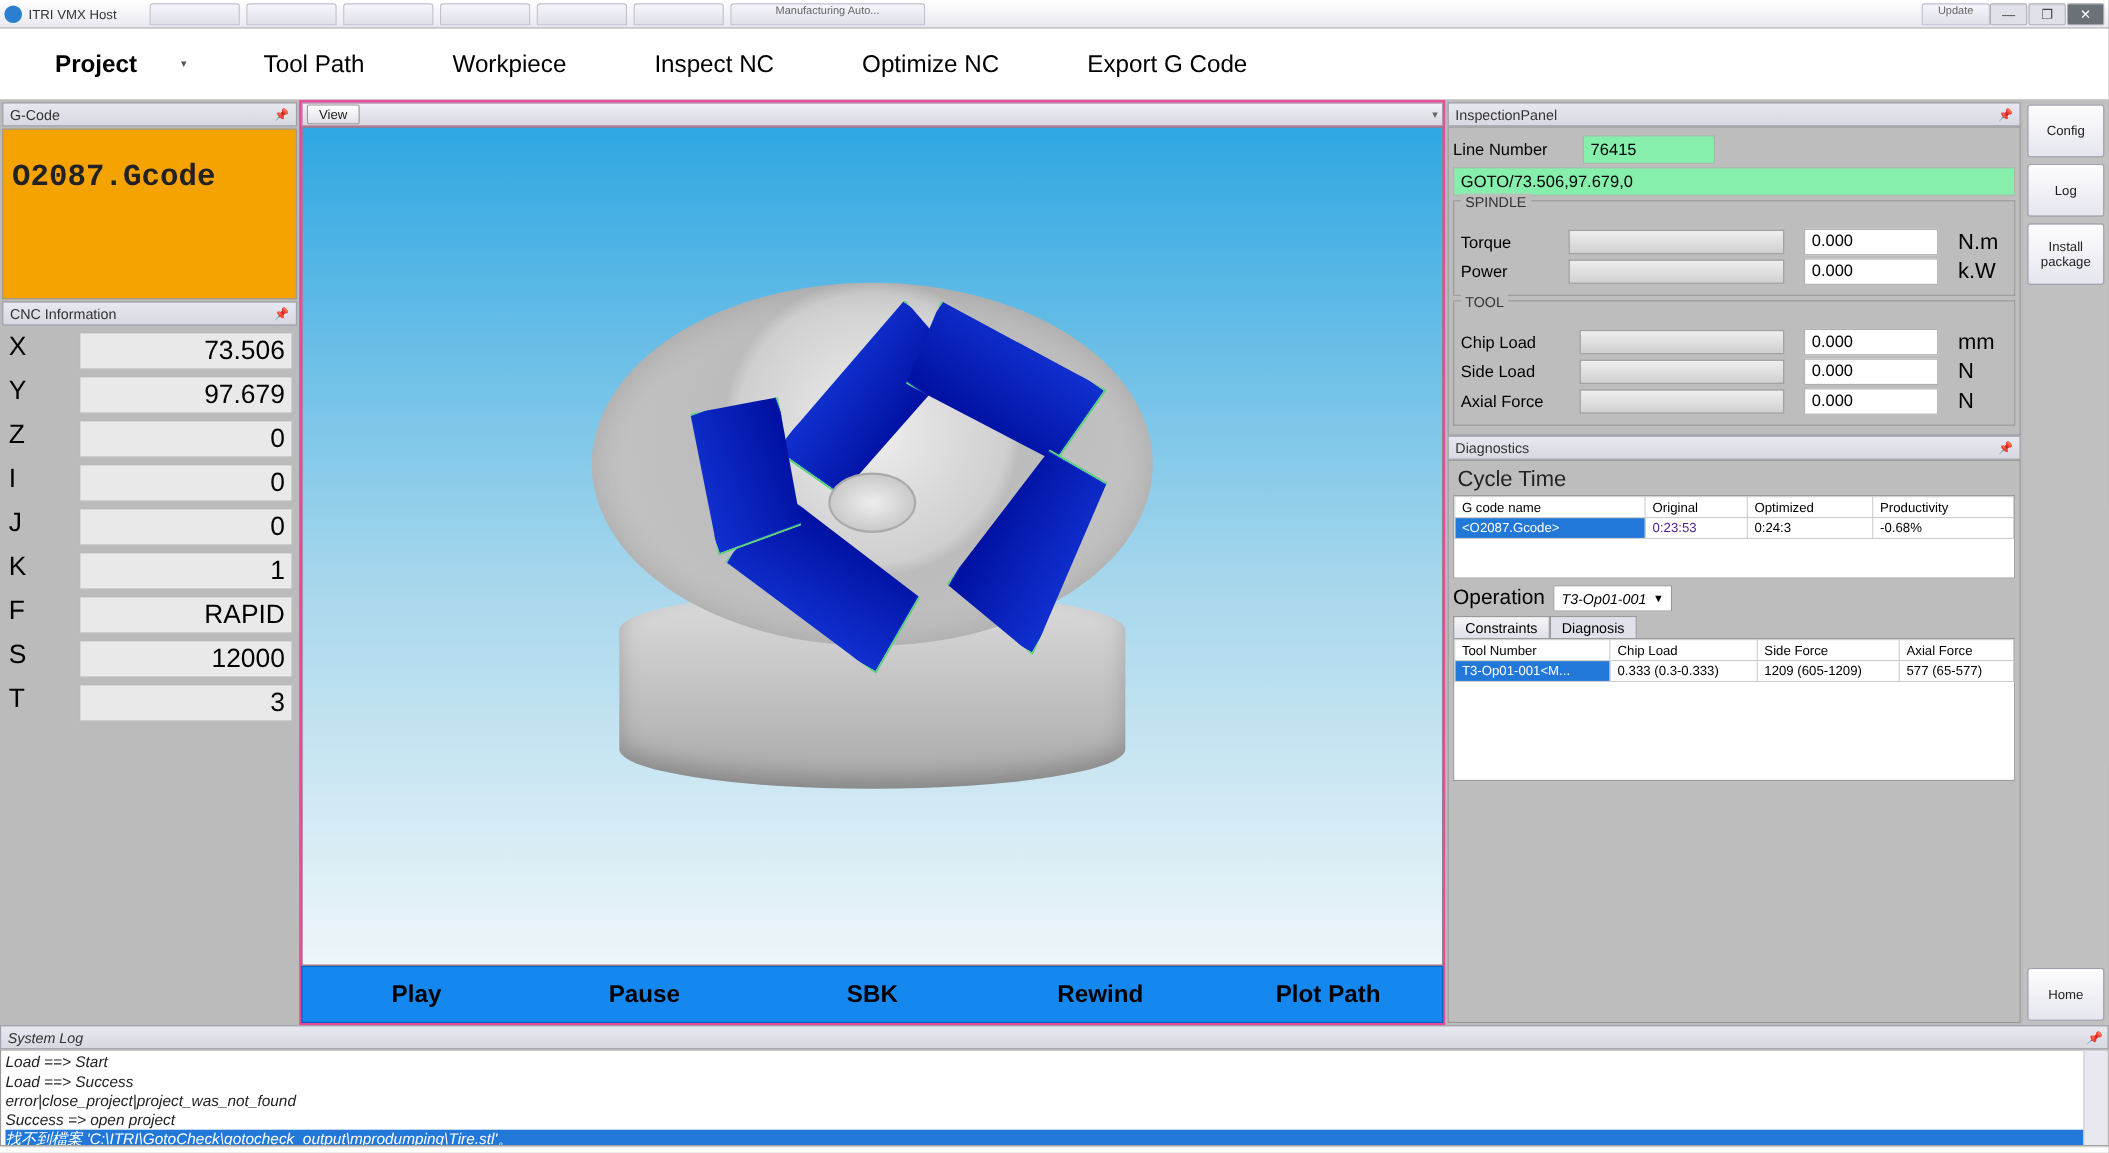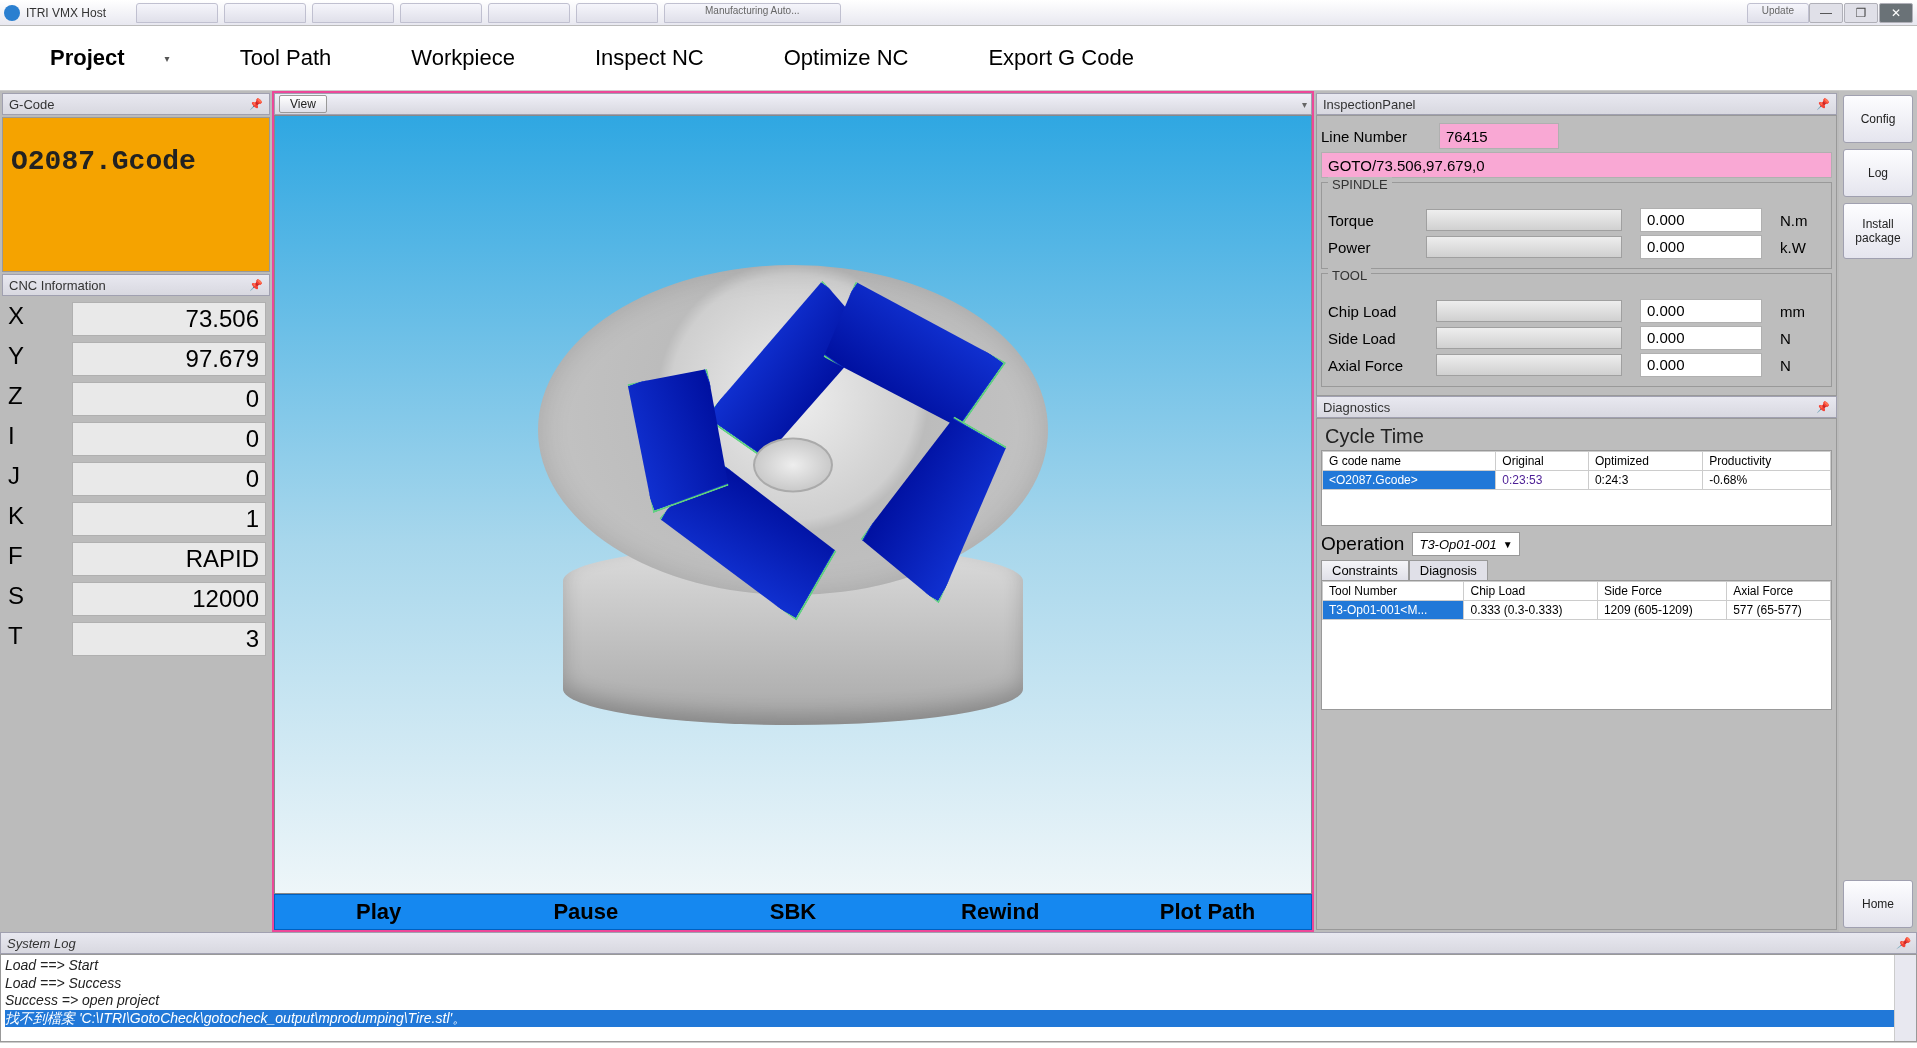--- a/index.html
+++ b/index.html
@@ -46,33 +46,33 @@
 .viewbar{height:22px;background:linear-gradient(#f0f0f8,#d8d8e0);border:1px solid #a0a0b0;display:flex;align-items:center;padding:0 4px;}
 .viewbtn{background:linear-gradient(#fff,#e0e0e8);border:1px solid #999;padding:1px 10px;font-size:12px;color:#222;border-radius:2px;}
 .viewbar .drop{margin-left:auto;font-size:10px;color:#666;}
 .view3d{flex:1;background:linear-gradient(#2fa7e2 0%, #a8d7ec 55%, #eef6f9 100%);position:relative;border:1px solid #888;display:flex;align-items:center;justify-content:center;}
 .wheel{position:relative;width:500px;height:500px;}
 .rimbase{position:absolute;bottom:30px;left:50%;transform:translateX(-50%);width:460px;height:180px;background:linear-gradient(#dcdcdc,#a8a8a8);border-radius:50%/20%;box-shadow:inset 0 -10px 20px rgba(0,0,0,.2);}
 .rimtop{position:absolute;top:10px;left:50%;transform:translateX(-50%);width:510px;height:330px;border-radius:50%;background:radial-gradient(circle at 50% 40%,#eee 0%,#cfcfcf 38%,#bcbcbc 42%,#c6c6c6 100%);box-shadow:inset 0 0 30px rgba(0,0,0,.15);}
 .spoke{position:absolute;background:linear-gradient(#1030d0,#0010a0);border:2px solid #5fd080;box-shadow:0 0 0 1px #1030d0 inset;}
 .hub{position:absolute;top:42%;left:50%;transform:translate(-50%,-50%);width:80px;height:55px;background:radial-gradient(#eee,#bbb);border-radius:50%;border:2px solid #aaa;}
 
-.playbar{height:36px;background:#1588f0;display:flex;align-items:center;border:1px solid #0060c0;}
+.playbar{height:52px;background:#1588f0;display:flex;align-items:center;border:1px solid #0060c0;}
 .playbar span{flex:1;text-align:center;font-size:22px;font-weight:bold;color:#000;cursor:pointer;}
 
 
 .rpanel{background:#bdbdbd;border:1px solid #999;padding:4px;}
 .rrow{display:flex;align-items:center;margin:3px 0;gap:18px;}
 .rrow .rlab{width:100px;font-size:15px;color:#000;}
-.rrow input[type=text]{height:26px;border:1px solid #b0b0b0;background:#f9a8d4;padding:2px 6px;font-size:15px;color:#000;}
+.rrow input[type=text]{height:26px;border:1px solid #b0b0b0;background:#86efac;padding:2px 6px;font-size:15px;color:#000;}
 .fieldset{border:1px solid #999;margin:4px 0;padding:4px 6px 6px;}
 .fieldset .leg{font-size:13px;color:#333;position:relative;top:-12px;background:#bdbdbd;padding:0 4px;display:inline-block;}
 .bar{flex:1;height:22px;background:linear-gradient(#eee,#d0d0d0);border:1px solid #a0a0a0;}
 .valbox{width:122px;height:24px;background:#fff;border:1px solid #b0b0b0;padding:2px 6px;font-size:15px;}
-.unit{width:45px;font-size:15px;}
+.unit{width:45px;font-size:20px;}
 
 .cyclehdr{font-size:20px;color:#222;padding:2px 4px;}
 .cycletbl{width:100%;background:#fff;border:1px solid #999;font-size:12px;border-collapse:collapse;}
 .cycletbl th,.cycletbl td{border:1px solid #ccc;padding:2px 6px;text-align:left;font-weight:normal;}
 .cycletbl .sel td{background:#2178d8;color:#fff;}
 .cycletbl .sel td:first-child{color:#fff;}
 .tblwrap{background:#fff;border:1px solid #999;height:76px;overflow:hidden;}
 
 .oprow{display:flex;align-items:center;gap:8px;margin:6px 0 4px;}
 .oprow .olab{font-size:19px;}
@@ -329,20 +329,21 @@
 </div>
 
 <div class="syslog">
   <div class="panelhdr">
     <span>System Log</span>
     <span class="pin">📌</span>
   </div>
   <div class="logbody">
     <div>Load ==&gt; Start</div>
     <div>Load ==&gt; Success</div>
+    <div>error|close_project|project_was_not_found</div>
     <div>Success =&gt; open project</div>
     <div class="hl">找不到檔案 'C:\ITRI\GotoCheck\gotocheck_output\mprodumping\Tire.stl'。</div>
     <div class="logscroll"></div>
   </div>
 </div>
 
 <div class="statusbar">
   <span>AptFile = C:\ITRI\GotoCheck\gotocheck_output\mprodumping\O2087_1.cls</span>
 </div>
 

